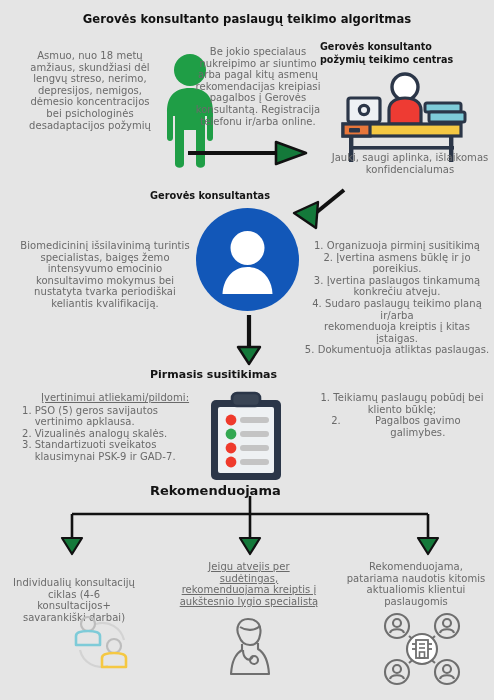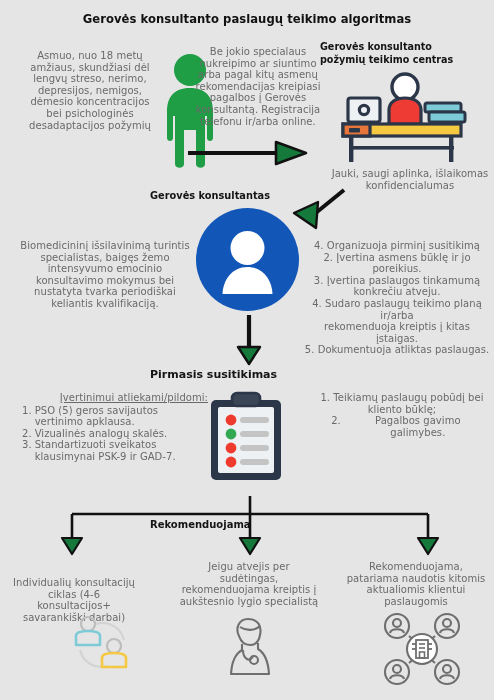--- a/index.html
+++ b/index.html
@@ -38,21 +38,21 @@
     color: #111111;
     text-align: center;
     letter-spacing: 0.05px;
   }
   .list-left {
     text-align: left;
   }
   .underline-head {
     text-decoration: underline;
     display: block;
-    text-align: right;
+    text-align: center;
     margin-bottom: 1px;
   }
   .num-row {
     display: flex;
     gap: 3px;
   }
   .num-row .n { flex: 0 0 auto; }
   .num-row .t { flex: 1 1 auto; }
   svg { display: block; overflow: visible; }
 </style>
@@ -102,21 +102,21 @@
     </svg>
   </div>
 
   <div class="abs" style="top:140px; left:188px;">
     <svg width="122" height="26" viewBox="0 0 122 26">
       <line x1="0" y1="13" x2="92" y2="13" stroke="#111111" stroke-width="4.2"></line>
       <polygon points="88,2 118,13 88,24" fill="#14793a" stroke="#111111" stroke-width="2.6" stroke-linejoin="round"></polygon>
     </svg>
   </div>
 
-  <div class="abs txt" style="top:168px; left:330px; width:160px;">
+  <div class="abs txt" style="top:152px; left:330px; width:160px;">
     <span>Jauki, saugi aplinka, išlaikomas</span><br>
     <span>konfidencialumas</span>
   </div>
 
   <div class="abs" style="top:186px; left:288px;">
     <svg width="62" height="46" viewBox="0 0 62 46">
       <line x1="56" y1="4" x2="24" y2="30" stroke="#111111" stroke-width="4"></line>
       <polygon points="30,16 28,42 6,27" fill="#14793a" stroke="#111111" stroke-width="2.4" stroke-linejoin="round"></polygon>
     </svg>
   </div>
@@ -127,21 +127,21 @@
     <svg width="103" height="103" viewBox="0 0 103 103">
       <circle cx="51.5" cy="51.5" r="51.5" fill="#1257b8"></circle>
       <circle cx="51.5" cy="40" r="17" fill="#ffffff"></circle>
       <path d="M51.5 59 C36 59 27 72 26.5 86 L76.5 86 C76 72 67 59 51.5 59 Z" fill="#ffffff"></path>
     </svg>
   </div>
 
   <div class="abs txt" style="top:240px; left:16px; width:178px;">Biomedicininį išsilavinimą turintis specialistas, baigęs žemo intensyvumo emocinio konsultavimo mokymus bei nustatyta tvarka periodiškai keliantis kvalifikaciją.</div>
 
   <div class="abs txt" style="top:240px; left:302px; width:190px;">
-    <div>4. Organizuoja pirminį susitikimą</div>
+    <div>1. Organizuoja pirminį susitikimą</div>
     <div>2. Įvertina asmens būklę ir jo poreikius.</div>
     <div>3. Įvertina paslaugos tinkamumą konkrečiu atveju.</div>
     <div>4. Sudaro paslaugų teikimo planą ir/arba</div>
     <div>rekomenduoja kreiptis į kitas įstaigas.</div>
     <div>5. Dokumentuoja atliktas paslaugas.</div>
   </div>
 
   <div class="abs" style="top:315px; left:236px;">
     <svg width="26" height="50" viewBox="0 0 26 50">
       <line x1="13" y1="0" x2="13" y2="34" stroke="#111111" stroke-width="4.2"></line>
@@ -187,21 +187,21 @@
     <div>
       <span>1.</span>
       <span>Teikiamų paslaugų pobūdį bei kliento būklę;</span>
     </div>
     <div style="display:flex; gap:22px; justify-content:center;">
       <span>2.</span>
       <span style="max-width:110px;">Pagalbos gavimo galimybes.</span>
     </div>
   </div>
 
-  <div class="abs bold-head" style="top:483px; left:150px; width:200px; font-size:10px;margin-top:36px;">Rekomenduojama</div>
+  <div class="abs bold-head" style="top:483px; left:150px; width:200px; font-size:13px;">Rekomenduojama</div>
 
   <div class="abs" style="top:496px; left:60px;">
     <svg width="380" height="62" viewBox="0 0 380 62">
       <line x1="190" y1="0" x2="190" y2="18" stroke="#111111" stroke-width="2.6"></line>
       <line x1="12" y1="18" x2="368" y2="18" stroke="#111111" stroke-width="2.6"></line>
       <line x1="12" y1="18" x2="12" y2="44" stroke="#111111" stroke-width="2.6"></line>
       <line x1="190" y1="18" x2="190" y2="44" stroke="#111111" stroke-width="2.6"></line>
       <line x1="368" y1="18" x2="368" y2="44" stroke="#111111" stroke-width="2.6"></line>
       <polygon points="2,42 22,42 12,58" fill="#14793a" stroke="#111111" stroke-width="2.2" stroke-linejoin="round"></polygon>
       <polygon points="180,42 200,42 190,58" fill="#14793a" stroke="#111111" stroke-width="2.2" stroke-linejoin="round"></polygon>
@@ -214,21 +214,21 @@
     <svg width="72" height="62" viewBox="0 0 72 62">
       <path d="M30 10 A22 22 0 0 1 58 26" fill="none" stroke="#d3d3d3" stroke-width="2.2"></path>
       <path d="M42 52 A22 22 0 0 1 14 36" fill="none" stroke="#d3d3d3" stroke-width="2.2"></path>
       <circle cx="22" cy="10" r="7" fill="none" stroke="#bdbdbd" stroke-width="2.2"></circle>
       <path d="M10 31 L10 22 C10 18 15 17 22 17 C29 17 34 18 34 22 L34 31 Z" fill="none" stroke="#7ecbd8" stroke-width="2.6" stroke-linejoin="round"></path>
       <circle cx="48" cy="32" r="7" fill="none" stroke="#bdbdbd" stroke-width="2.2"></circle>
       <path d="M36 53 L36 44 C36 40 41 39 48 39 C55 39 60 40 60 44 L60 53 Z" fill="none" stroke="#f5c842" stroke-width="2.6" stroke-linejoin="round"></path>
     </svg>
   </div>
 
-  <div class="abs txt" style="top:561px; left:178px; width:142px;">Jeigu atvejis per sudėtingas, rekomenduojama kreiptis į aukštesnio lygio specialistą</div>
+  <div class="abs txt" style="top:561px; left:178px; width:142px;text-decoration:underline;">Jeigu atvejis per sudėtingas, rekomenduojama kreiptis į aukštesnio lygio specialistą</div>
   <div class="abs" style="top:614px; left:222px;">
     <svg width="56" height="62" viewBox="0 0 56 62">
       <path d="M17 22 C13 14 17 5 26 5 C36 5 40 12 38 21 C37 27 34 31 28 31 C22 31 19 28 17 22 Z" fill="none" stroke="#6f6f6f" stroke-width="2.1"></path>
       <path d="M18 13 C24 17 33 17 38 12" fill="none" stroke="#6f6f6f" stroke-width="2.1"></path>
       <path d="M20 30 L20 36 C15 39 10 44 9 60 L47 60 C46 44 41 38 36 35 L36 29" fill="none" stroke="#6f6f6f" stroke-width="2.1" stroke-linejoin="round"></path>
       <path d="M21 36 C21 45 28 49 31 42" fill="none" stroke="#6f6f6f" stroke-width="2.1"></path>
       <circle cx="32" cy="46" r="4" fill="none" stroke="#6f6f6f" stroke-width="2.1"></circle>
     </svg>
   </div>
 

